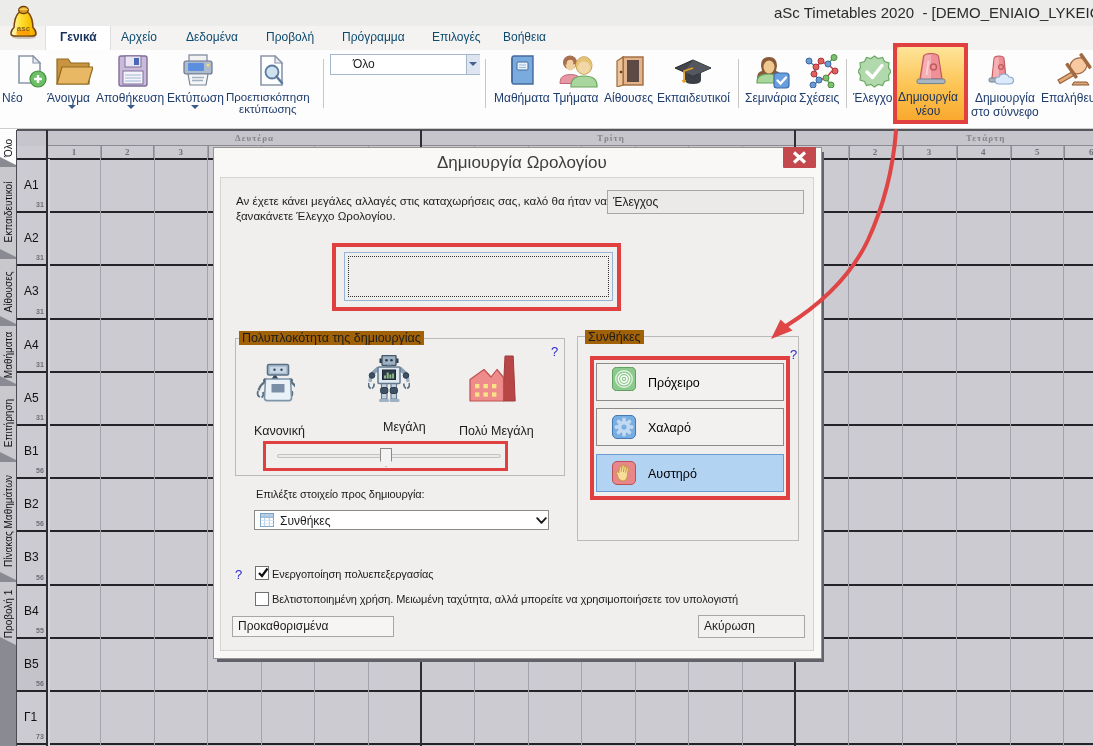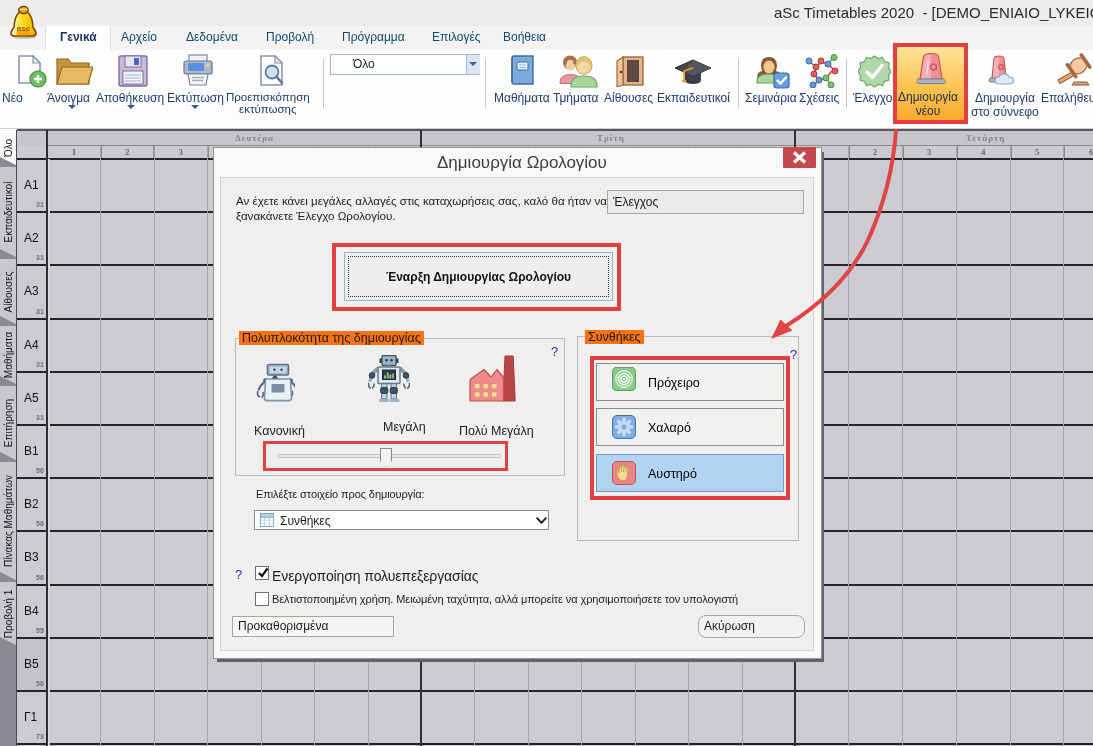--- a/index.html
+++ b/index.html
@@ -35,21 +35,21 @@
   .rownum{position:absolute;font-size:7px;font-weight:bold;color:#6e6e76;}
   
   #dialog{left:213px;top:147px;width:609px;height:512px;background:#f9f8f7;border:1px solid #96948f;box-shadow:3px 4px 0 -1px #62626c;box-sizing:border-box;}
   #dtitle{left:437px;top:153px;font-size:17px;color:#3d3d3d;}
   #dclose{left:783px;top:147px;width:33px;height:21px;background:#c4494f;border-radius:1px;}
   #dpanel{left:220px;top:177px;width:594px;height:474px;background:#f0efee;border:1px solid #d6d4d1;box-sizing:border-box;}
   .dtext{position:absolute;font-size:12px;color:#1c1c1c;}
   .btn{position:absolute;background:#eceae9;border:1px solid #a9a7a3;box-sizing:border-box;font-size:12px;color:#1c1c1c;padding-left:5px;line-height:20px;}
   .redbox{position:absolute;border:4px solid #e04040;box-sizing:border-box;}
   .grpbox{position:absolute;border:1px solid #bbbab7;box-sizing:border-box;}
-  .grplab{position:absolute;font-size:12.5px;color:#1c1c1c;background:#f97316;padding:0 3px;}
+  .grplab{position:absolute;font-size:12.5px;color:#1c1c1c;background:#a16207;padding:0 3px;}
   .qm{position:absolute;color:#2a2ac8;font-size:13px;}
   .cond{position:absolute;left:596px;width:188px;height:38px;background:#f2f1f0;border:1px solid #8b8b88;box-sizing:border-box;}
   .cond .ctext{position:absolute;left:51px;top:12px;font-size:12.5px;color:#000000;}
   .ffield{position:absolute;box-sizing:border-box;background:#ffffff;}
 </style>
 </head>
 <body>
 
 <div id="titlebar" class="abs"></div>
 <div id="apptitle" class="abs">aSc Timetables 2020&nbsp; - [DEMO_ENIAIO_LYKEIO</div>
@@ -367,21 +367,20 @@
 <div id="dtitle" class="abs">Δημιουργία Ωρολογίου</div>
 <div id="dclose" class="abs"><svg width="33" height="21" viewBox="0 0 33 21">
       <path d="M11 5.5 L22 15.5 M22 5.5 L11 15.5" stroke="#ffffff" stroke-width="3.2"></path>
     </svg></div>
 <div id="dpanel" class="abs"></div>
 <div class="dtext" style="left:236px;top:193px;font-size:11.6px;line-height:15px;">Αν έχετε κάνει μεγάλες αλλαγές στις καταχωρήσεις σας, καλό θα ήταν να<br>ξανακάνετε Έλεγχο Ωρολογίου.</div>
 <div class="btn" style="left:607px;top:190px;width:197px;height:24px;line-height:22px;background:#eceae9;">Έλεγχος</div>
 <div class="redbox" style="left:332px;top:243px;width:289px;height:68px;"></div>
 <div class="abs" style="left:344px;top:252px;width:269px;height:49px;background:#efeeed;border:1px solid #96b5d4;box-sizing:border-box;">
   <div style="position:absolute;left:3px;top:3px;right:3px;bottom:3px;border:1px dotted #333;"></div>
-  <div style="position:absolute;width:100%;text-align:center;top:17px;font-size:12px;font-weight:bold;color:#111;">Έναρξη Δημιουργίας Ωρολογίου</div>
 </div>
 
 <div class="grpbox" style="left:235px;top:338px;width:330px;height:138px;"></div>
 <div class="grplab" style="left:239px;top:331px;">Πολυπλοκότητα της δημιουργίας</div>
 <div class="qm" style="left:551px;top:344px;">?</div>
 <div id="robots" class="abs">
 
 <svg class="abs" style="left:255px;top:363px;" width="40" height="40" viewBox="0 0 40 40">
   <path d="M10 19 q-5 3 -6.5 8.5" fill="none" stroke="#5a7085" stroke-width="2.2"></path>
   <path d="M35.5 19 q5.5 3 7 8.5" fill="none" stroke="#5a7085" stroke-width="2.2"></path>
@@ -526,22 +525,22 @@
 <div class="dtext" style="left:280px;top:514px;font-size:12px;">Συνθήκες</div>
 <svg class="abs" style="left:536px;top:517px;" width="11" height="8" viewBox="0 0 11 8">
     <path d="M1.2 1.2 L5.5 5.8 L9.8 1.2" fill="none" stroke="#1a1a1a" stroke-width="1.9" stroke-linecap="round" stroke-linejoin="round"></path>
   </svg>
 
 <div class="qm" style="left:235px;top:567px;">?</div>
 <div class="abs" style="left:255px;top:566px;width:14px;height:14px;background:#fff;border:1px solid #707070;box-sizing:border-box;"></div>
 <svg class="abs" style="left:256px;top:566px;" width="14" height="14" viewBox="0 0 14 14">
     <path d="M3 7 L6 10 L11.5 2.5" fill="none" stroke="#111" stroke-width="2.2"></path>
   </svg>
-<div class="dtext" style="left:272px;top:568px;font-size:14px;letter-spacing:-0.1px;">Ενεργοποίηση πολυεπεξεργασίας</div>
+<div class="dtext" style="left:272px;top:568px;font-size:11px;letter-spacing:-0.1px;">Ενεργοποίηση πολυεπεξεργασίας</div>
 <div class="abs" style="left:255px;top:592px;width:14px;height:14px;background:#fff;border:1px solid #707070;box-sizing:border-box;"></div>
 <div class="dtext" style="left:272px;top:593px;font-size:11px;letter-spacing:-0.1px;">Βελτιστοποιημένη χρήση. Μειωμένη ταχύτητα, αλλά μπορείτε να χρησιμοποιήσετε τον υπολογιστή</div>
 <div class="btn" style="left:232px;top:616px;width:162px;height:21px;line-height:19px;background:#f6f5f4;">Προκαθορισμένα</div>
-<div class="btn" style="left:698px;top:615px;width:107px;height:23px;line-height:21px;background:#f2f1f0;border-radius:8px;">Ακύρωση</div>
+<div class="btn" style="left:698px;top:615px;width:107px;height:23px;line-height:21px;background:#f2f1f0;">Ακύρωση</div>
 
 <svg class="abs" style="left:0;top:0;" width="1093" height="746" viewBox="0 0 1093 746">
   <path d="M 896 131 C 893 170 884 205 868 240 C 850 278 818 306 786 326" fill="none" stroke="#e04545" stroke-width="4" stroke-linecap="round"></path>
   <path d="M 771 339 L 780.5 319.5 L 792.5 330.5 Z" fill="#e04545"></path>
 </svg>
 
 </body></html>

